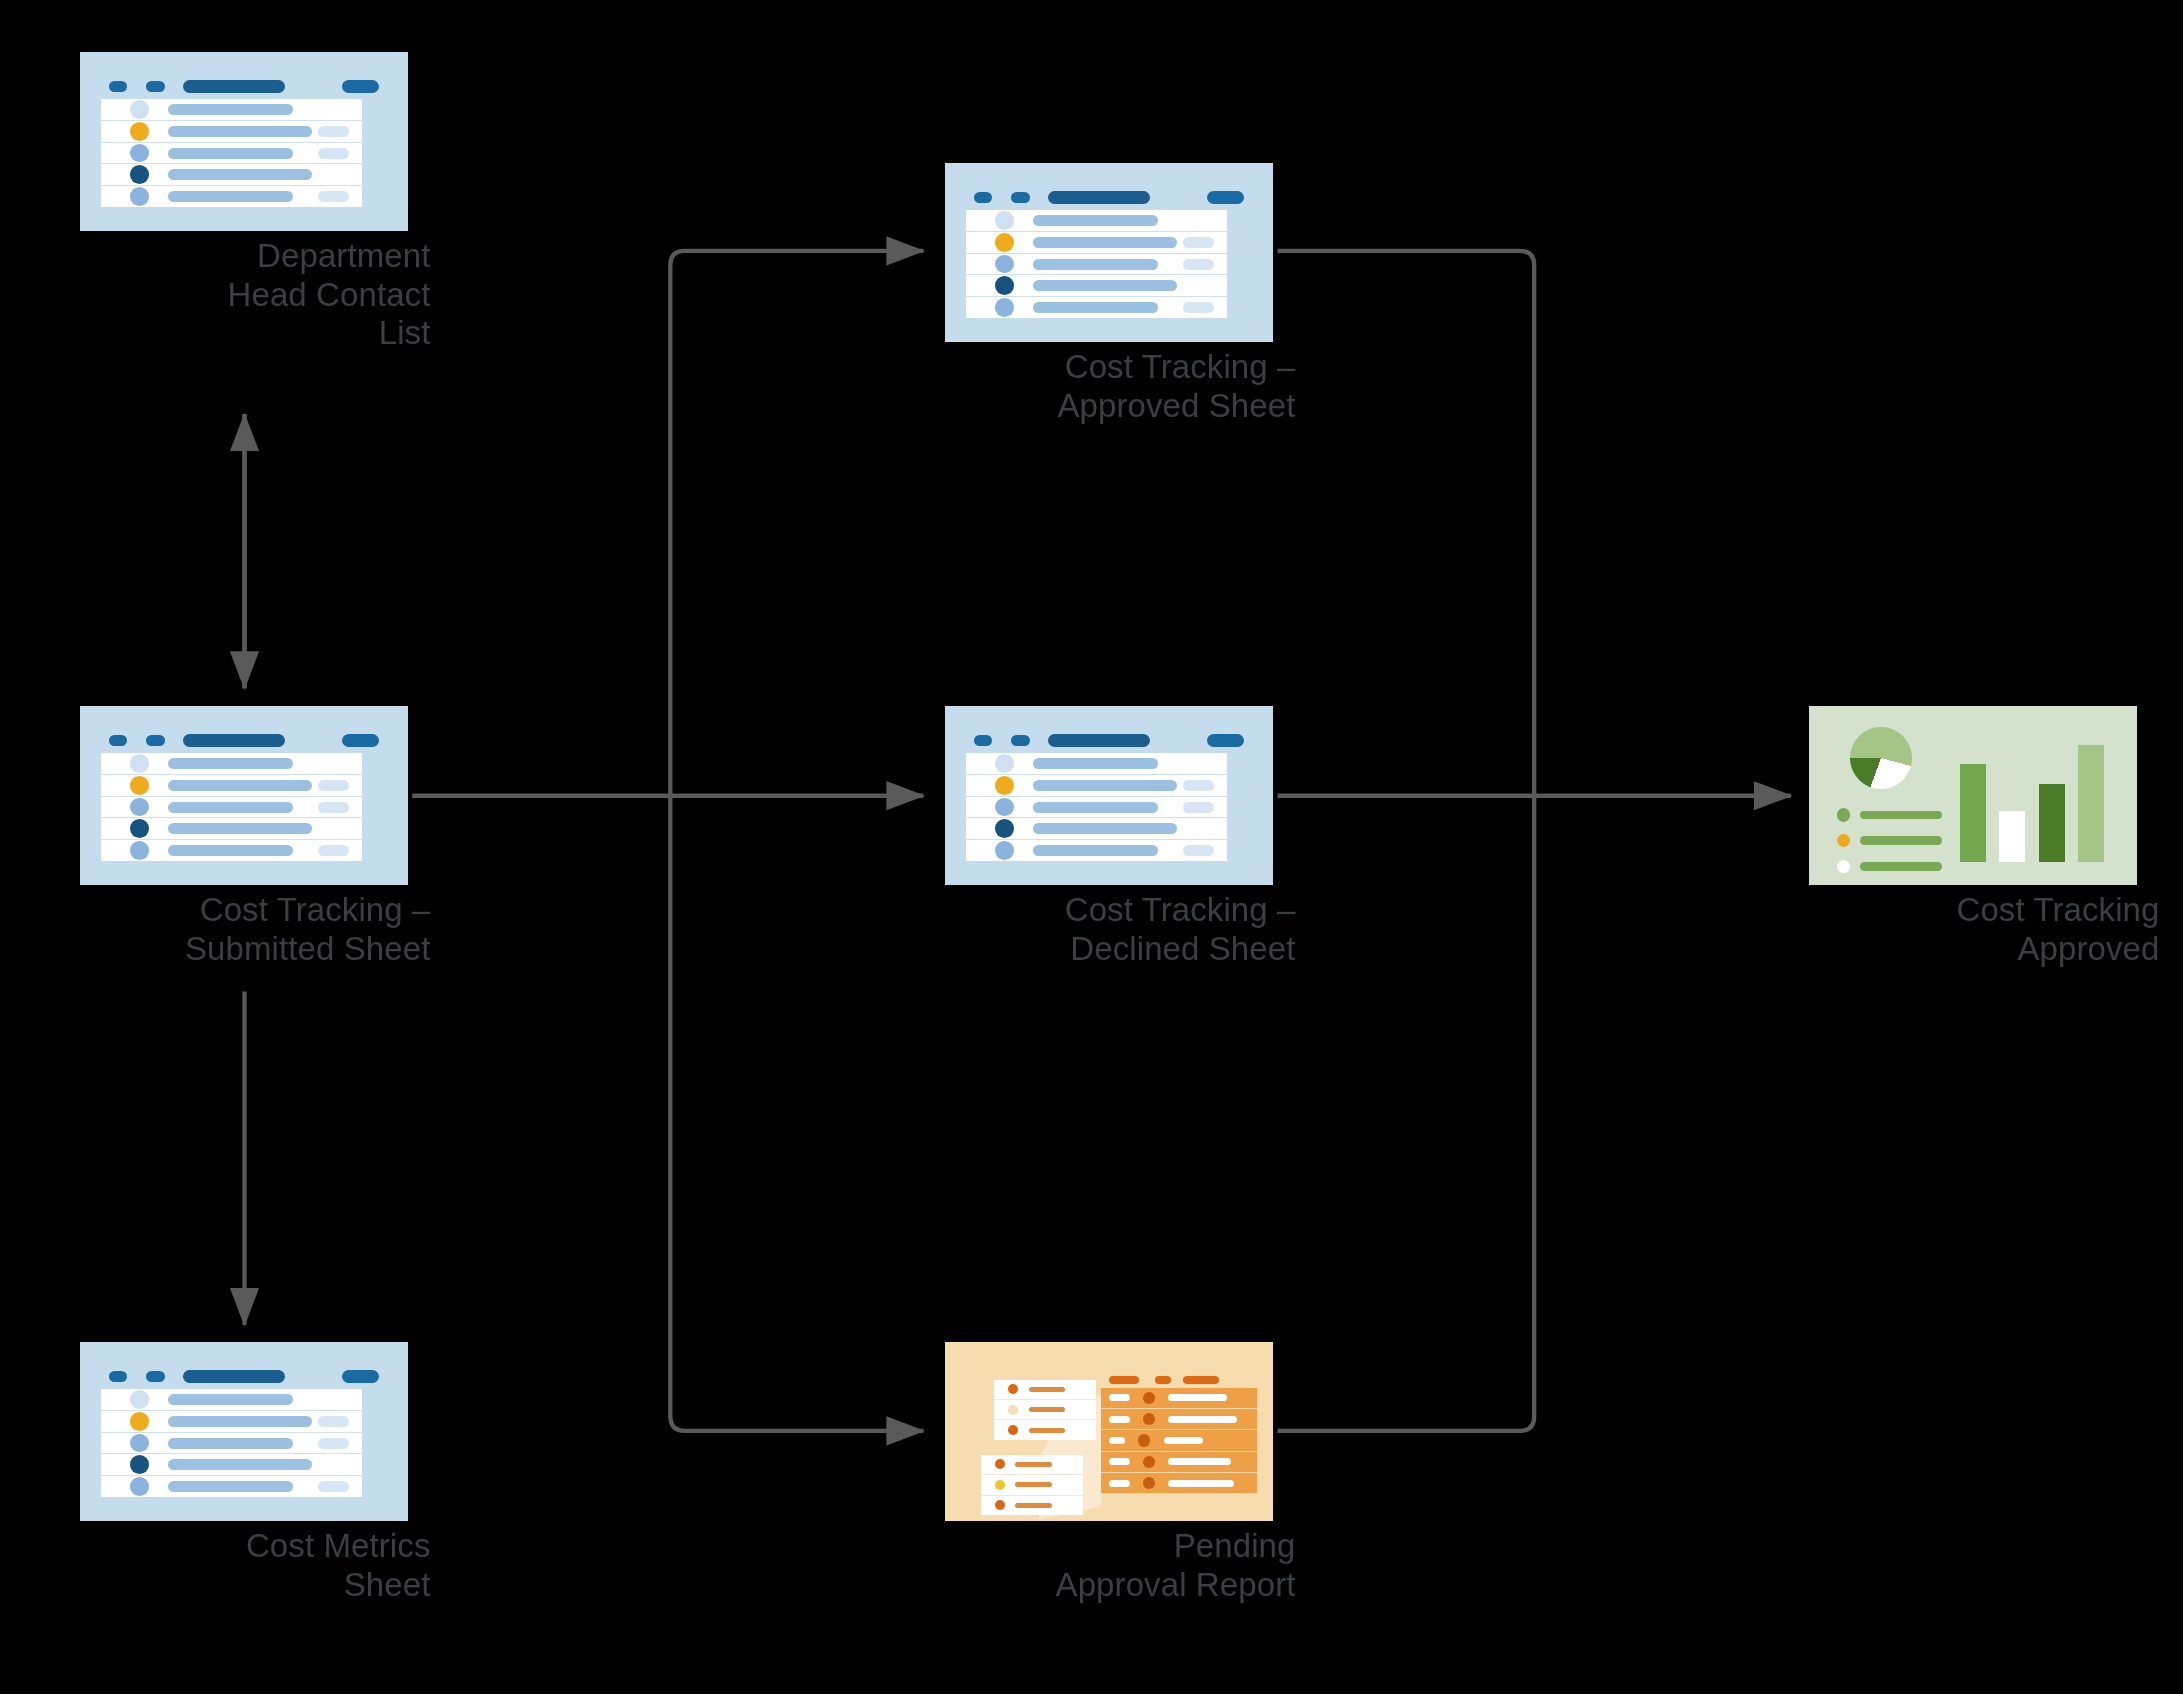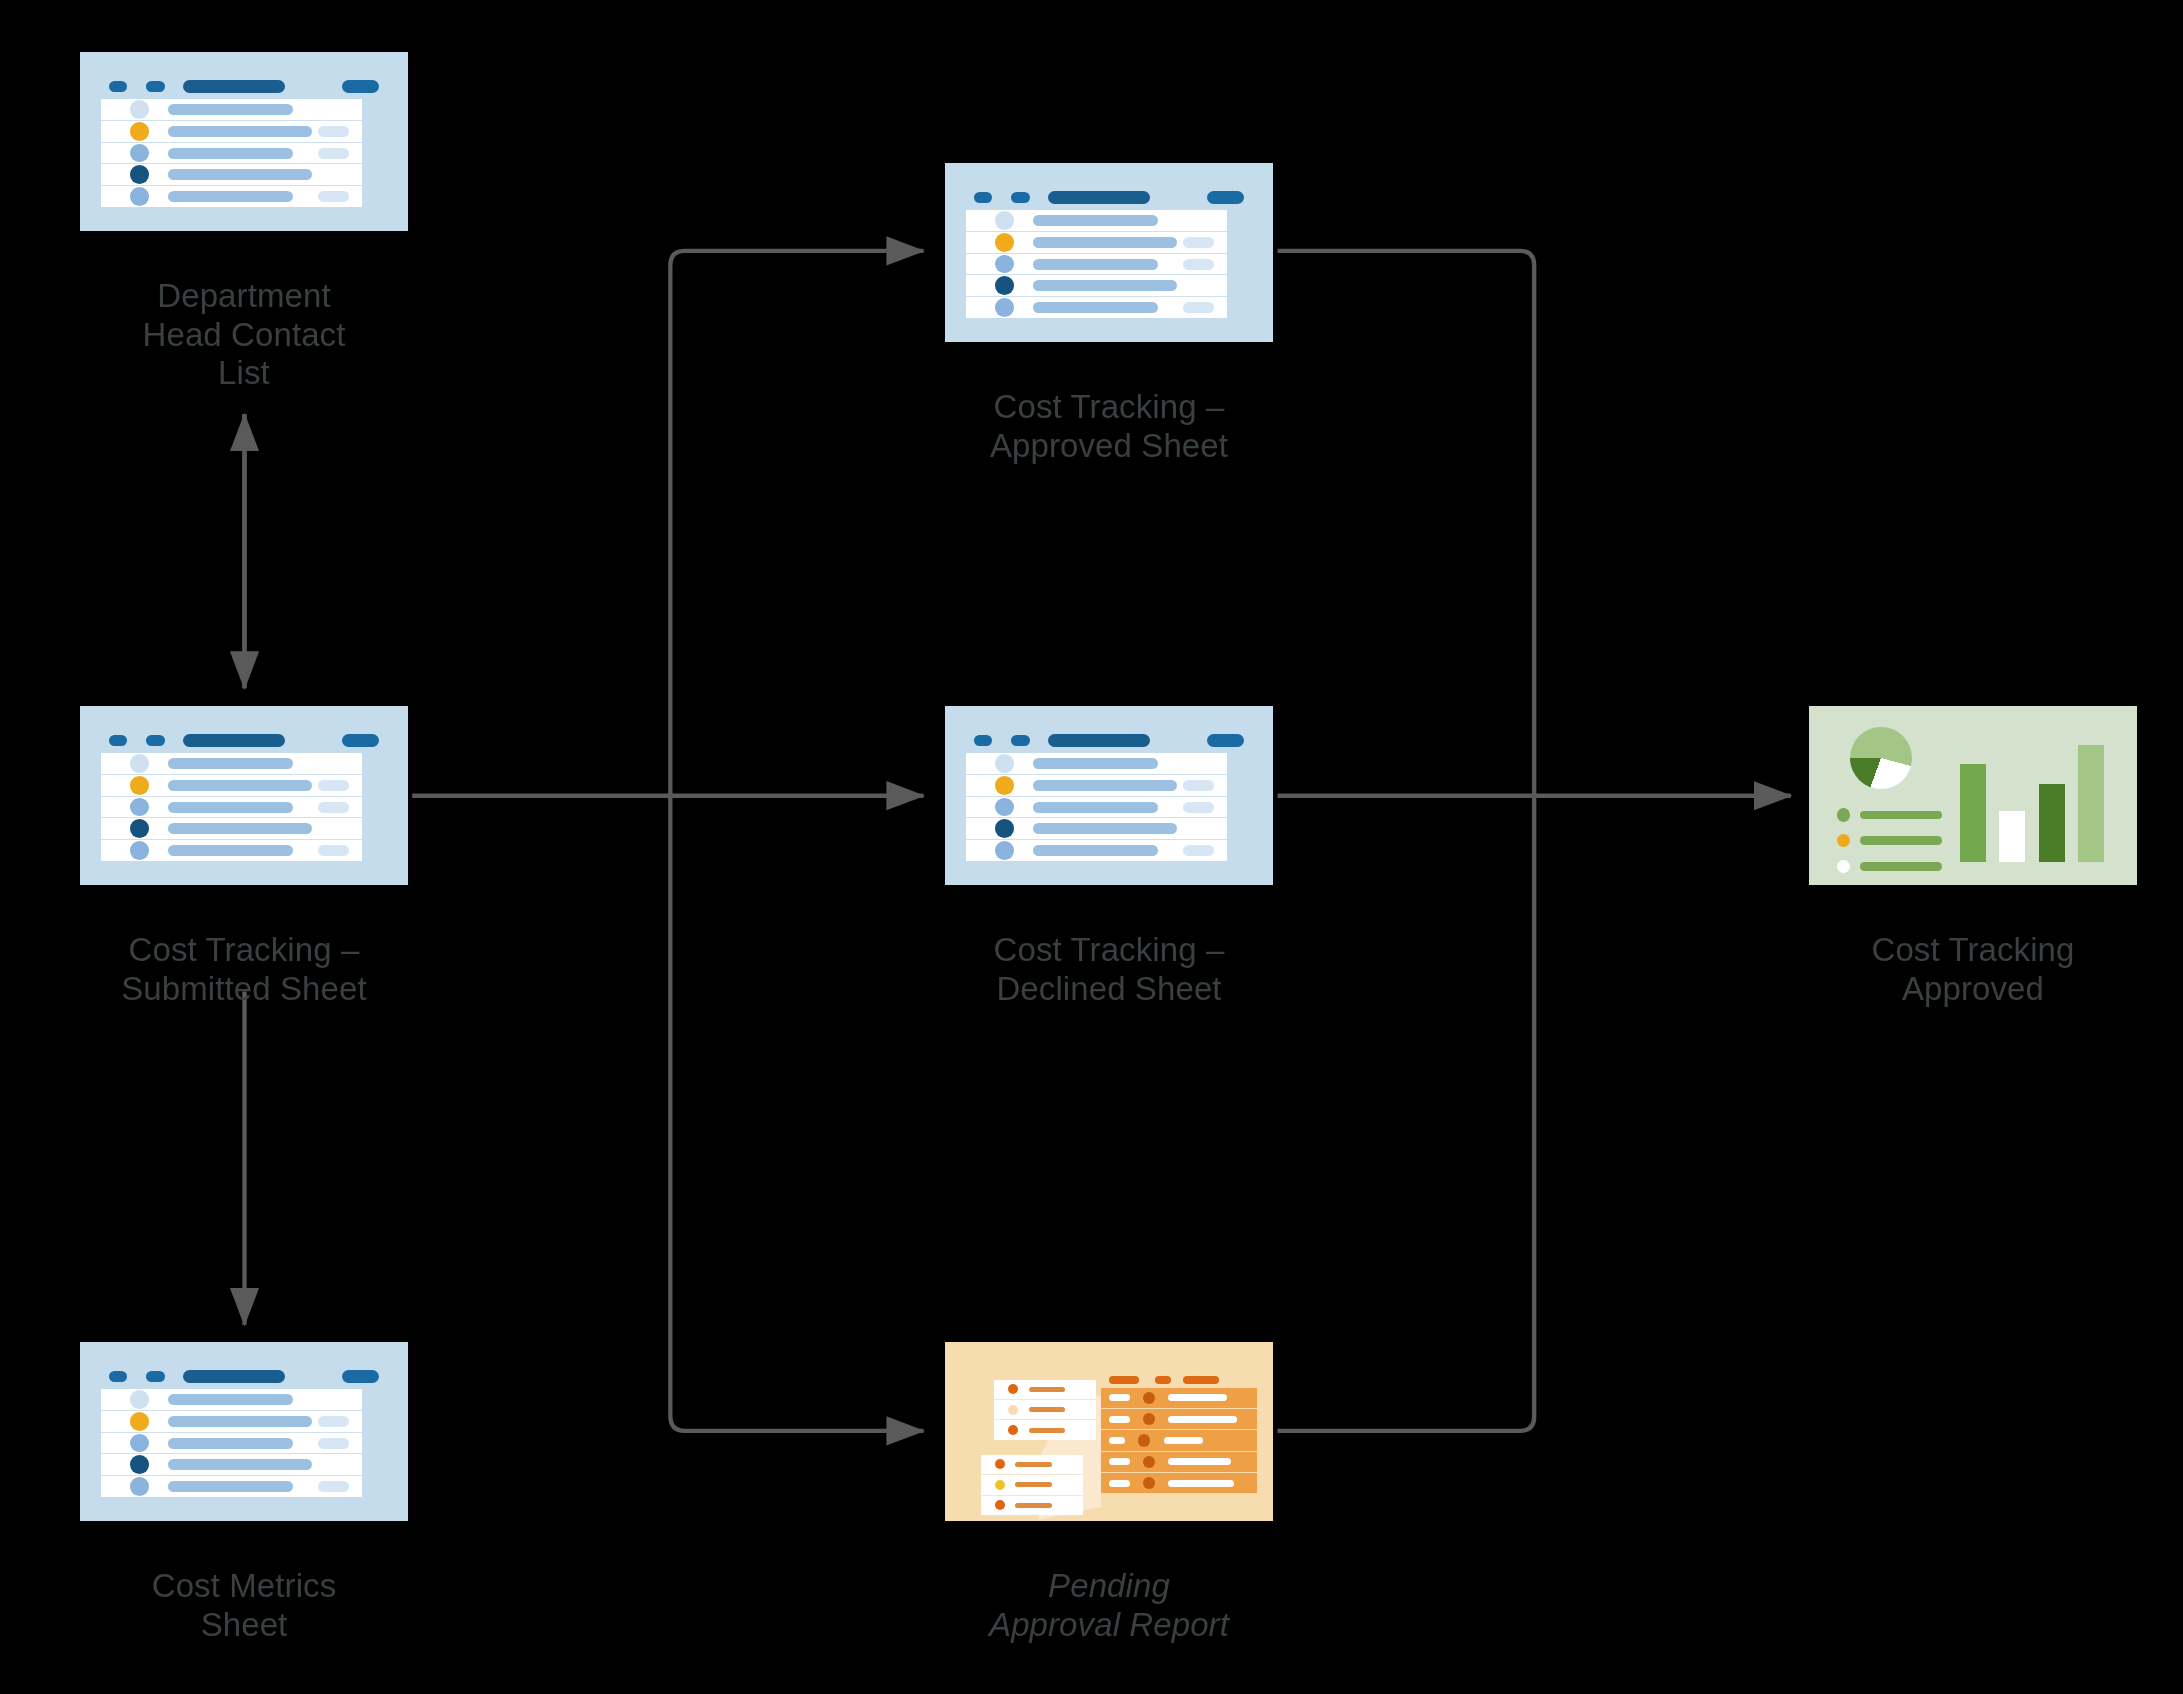--- a/index.html
+++ b/index.html
@@ -24,29 +24,28 @@
   }
 
   
   .node {
     position: absolute;
   }
   .node-label {
     position: absolute;
     left: 50%;
     transform: translateX(-50%);
-    text-align: center;
+    text-align: right;
     color: #3a3f42;
     font-size: 33px;
     line-height: 1.17;
     font-weight: 400;
     letter-spacing: 0.1px;
     white-space: pre-line;
     width: 373px;
-    margin-top: 40px;
   }
 
   
   .sheet {
     position: absolute;
     background: #c5dcec;
     overflow: hidden;
   }
   .sheet-head {
     position: absolute;
@@ -626,21 +625,21 @@
           <span class="tdot"></span>
           <span class="tcell-b" style="width:40%"></span>
         </div>
         <div class="rep-trow">
           <span class="tcell-a"></span>
           <span class="tdot"></span>
           <span class="tcell-b" style="width:42%"></span>
         </div>
       </div>
     </div>
-    <div class="node-label" style="top:185px;font-style:italic;">Pending
+    <div class="node-label" style="top:185px;">Pending
 Approval Report</div>
   </div>
 
   <div class="node" style="left:1809px; top:706px; width:328px;">
     <div class="dash" style="left:0; top:0; width:328px; height:179px;">
       <div class="dash-pie"></div>
       <div class="dash-legend">
         <div class="lrow">
           <span class="ldot" style="background:#7aa855"></span>
           <span class="lline"></span>

